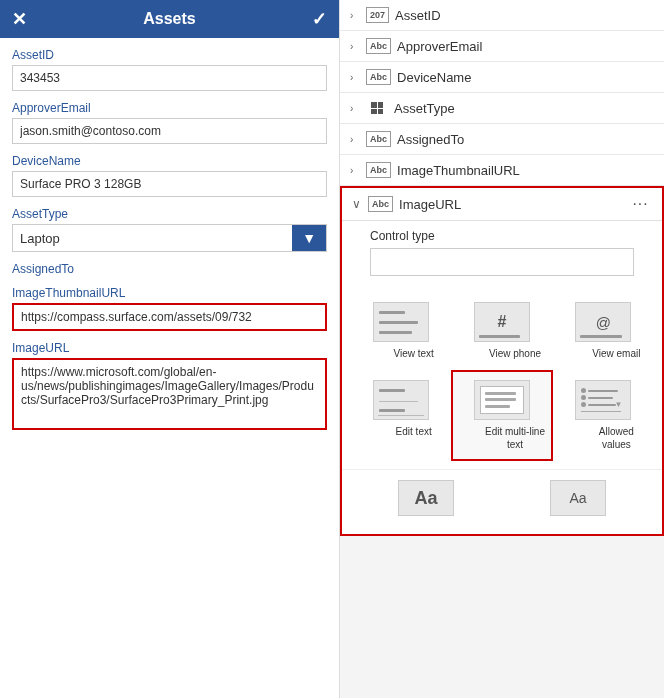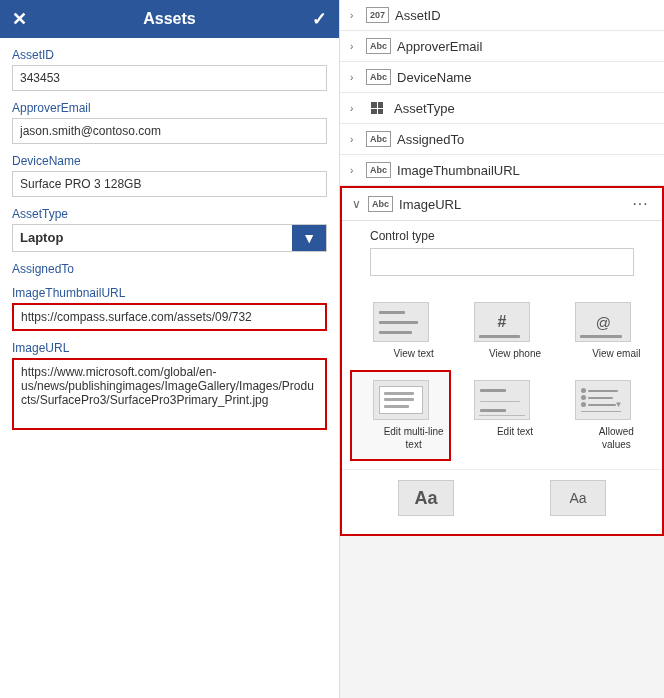--- a/index.html
+++ b/index.html
@@ -43,23 +43,23 @@
       width: 100%;
       border: 1px solid #ccc;
       padding: 5px 7px;
       font-size: 12px;
       color: #333;
       background: #fff;
       outline: none;
     }
     .field-select-wrapper {
       display: flex;
-      border: 1px solid #ccc;
-      background: #fff;
-      font-weight: bold;
+      align-items: center;
+      border: 1px solid #ccc;
+      background: #fff;
     }
     .field-select-val {
       flex: 1;
       padding: 5px 7px;
       font-size: 13px;
       color: #333;
     }
     .field-select-btn {
       background: #2b579a;
       color: #fff;
@@ -485,42 +485,42 @@
       <div class="control-item">
         <div class="control-icon-box" style="justify-content:center;align-items:center;">
           <span class="at-icon">@</span>
           <div style="position:absolute;bottom:3px;left:4px;right:4px;">
             <div class="control-icon-line full"></div>
           </div>
         </div>
         <span class="control-item-label">View email</span>
       </div>
 
+      <div class="control-item">
+        <div class="control-icon-box">
+          <div class="control-icon-line short"></div>
+          <div class="control-icon-line full" style="border-bottom:1px solid #aaa; background:transparent; height:1px; border-bottom: 1px solid #bbb; margin-top:2px;"></div>
+          <div class="control-icon-line short"></div>
+          <div style="position:absolute;bottom:3px;left:4px;right:4px; height:1px; background:#bbb;"></div>
+        </div>
+        <span class="control-item-label">Edit text</span>
+      </div>
+
       <div class="control-item selected">
         <div class="multiline-icon-box" style="justify-content:center;align-items:center;">
           <div class="multiline-inner">
             <div class="control-icon-line full" style="background:#aaa;"></div>
             <div class="control-icon-line full" style="background:#aaa;"></div>
             <div class="control-icon-line med" style="background:#aaa;"></div>
           </div>
         </div>
         <span class="control-item-label">Edit multi-line text</span>
       </div>
 
       <div class="control-item">
-        <div class="control-icon-box">
-          <div class="control-icon-line short"></div>
-          <div class="control-icon-line full" style="border-bottom:1px solid #aaa; background:transparent; height:1px; border-bottom: 1px solid #bbb; margin-top:2px;"></div>
-          <div class="control-icon-line short"></div>
-          <div style="position:absolute;bottom:3px;left:4px;right:4px; height:1px; background:#bbb;"></div>
-        </div>
-        <span class="control-item-label">Edit text</span>
-      </div>
-
-      <div class="control-item">
         <div class="allowed-icon-box">
           <div class="allowed-row">
             <div class="allowed-dot"></div>
             <div class="allowed-line" style="width:30px;"></div>
           </div>
           <div class="allowed-row">
             <div class="allowed-dot"></div>
             <div class="allowed-line" style="width:25px;"></div>
           </div>
           <div class="allowed-row">

